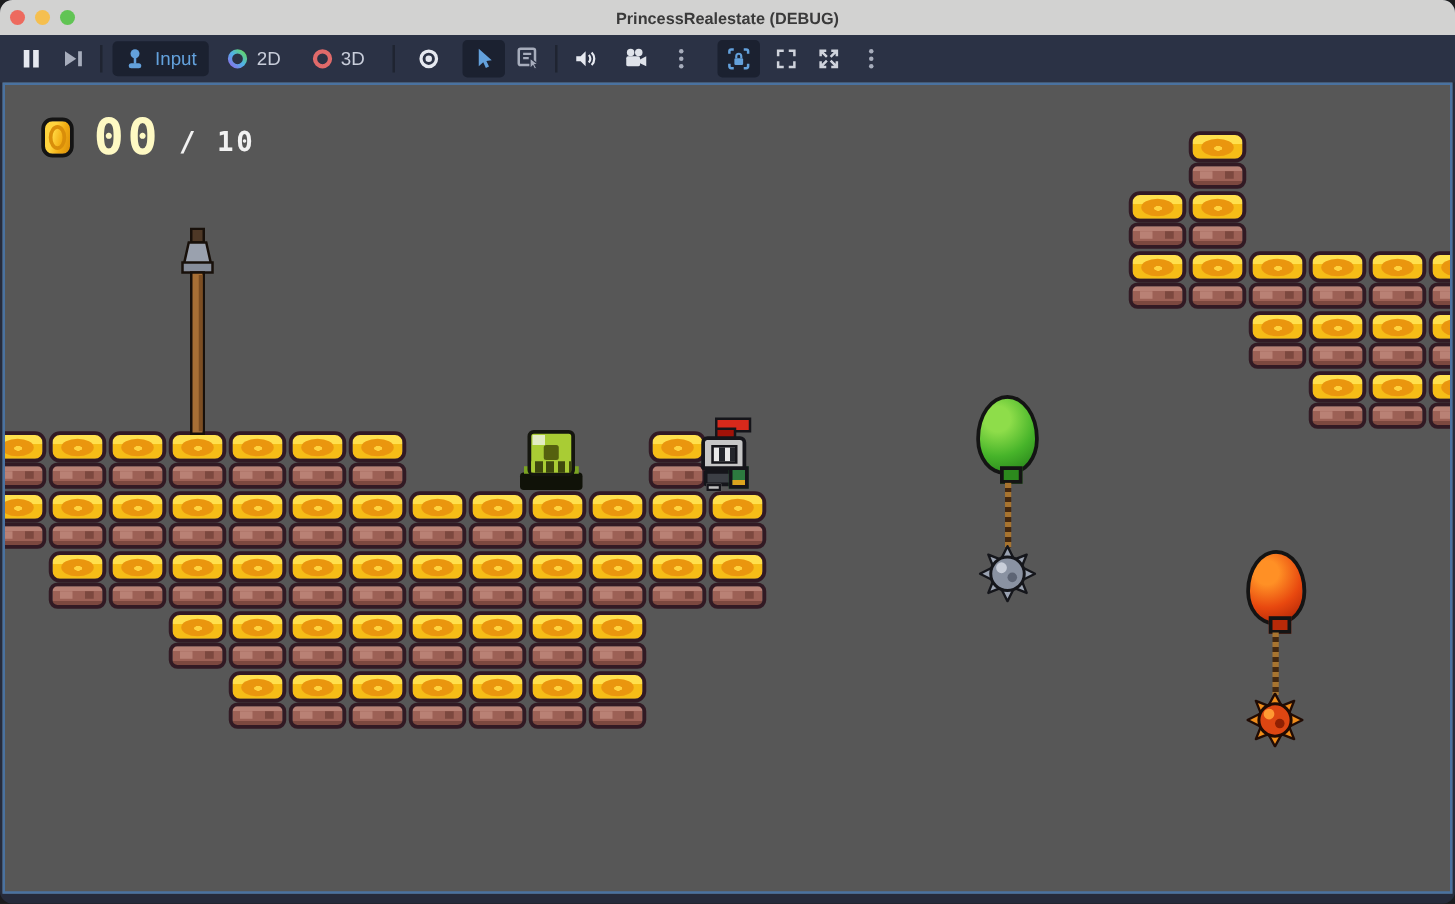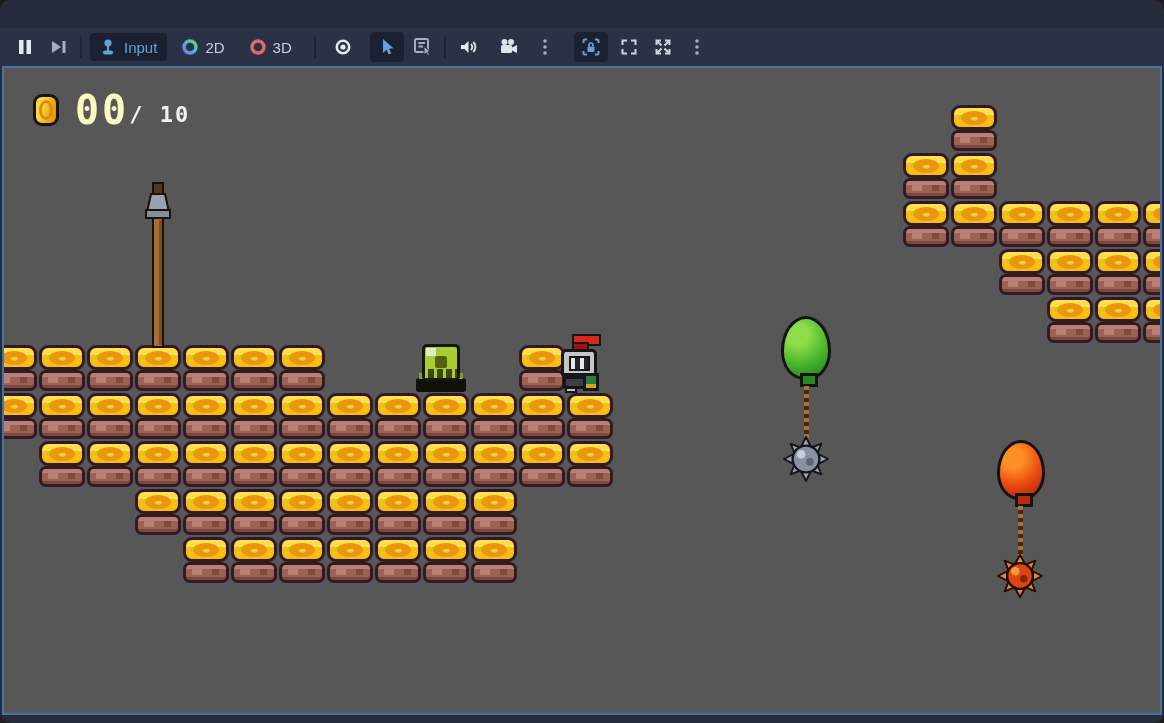--- a/index.html
+++ b/index.html
@@ -35,21 +35,21 @@
   .layer { position:absolute; left:0; top:0; width:100%; height:100%; }
 
   
   .hud { position:absolute; left:29px; top:22px; display:flex; align-items:center; z-index:5; }
   .hud-coin { position:relative; width:26px; height:32px; border:3px solid #141414; border-radius:9px;
               background:linear-gradient(105deg,#ffd43e 0 35%,#f2ac12 65%,#d98e0a); }
   .hud-coin::after { content:""; position:absolute; inset:3px 3px; border:3px solid #d98e0a;
               border-radius:50%; }
   .hud-count { margin-left:16px; font-family:"DejaVu Sans Mono", monospace; font-weight:bold;
                font-size:40px; line-height:1; letter-spacing:3px; color:#fef9c3; }
-  .hud-frac { font-family:"DejaVu Sans Mono", monospace; font-weight:bold;
+  .hud-frac { margin-left:14px; font-family:"DejaVu Sans Mono", monospace; font-weight:bold;
               font-size:22px; color:#f2f2f2; letter-spacing:2px; padding-top:8px; }
 
   
   .unit { position:absolute; width:46px; height:46px; z-index:1; }
   .gold { position:relative; width:46px; height:25px; border:3px solid #321a24; border-radius:9px;
           background:linear-gradient(180deg,#ffe04d 0 7px,#f6bd17 7px); }
   .gold::after { content:""; position:absolute; inset:3px 7px 2px 7px; border-radius:50%;
           background:radial-gradient(ellipse at 52% 55%, #ffd23e 0 3px, #ea960e 3.5px); }
   .brick { position:relative; width:46px; height:21px; margin-top:0; border:3px solid #321a24; border-radius:7px;
           background:linear-gradient(180deg,#b98175 0 4px,#9d6156 4px 12px,#7c483f 12px); }
@@ -101,20 +101,28 @@
   .hz-green .rope { left:23px; top:70px; height:52px; }
   .hz-green .mine { left:2px; top:120px; }
   .hz-red .rope { left:21px; top:66px; height:50px; }
   .hz-red .mine { left:0; top:114px; }
 </style>
 </head>
 <body>
 
 <div class="window">
 
+  <div class="titlebar">
+    <div class="traffic">
+      <div class="light red"></div>
+      <div class="light yellow"></div>
+      <div class="light green"></div>
+    </div>
+    <div class="title">PrincessRealestate (DEBUG)</div>
+  </div>
 
   <div class="toolbar">
     <div class="tb-ico">
       <svg width="20" height="20">
         <rect x="4" y="3" width="4.5" height="14" fill="#e6e9f0"></rect>
           <rect x="11.5" y="3" width="4.5" height="14" fill="#e6e9f0"></rect>
       </svg>
     </div>
     <div class="tb-ico" style="margin-left:8px">
       <svg width="20" height="20">

